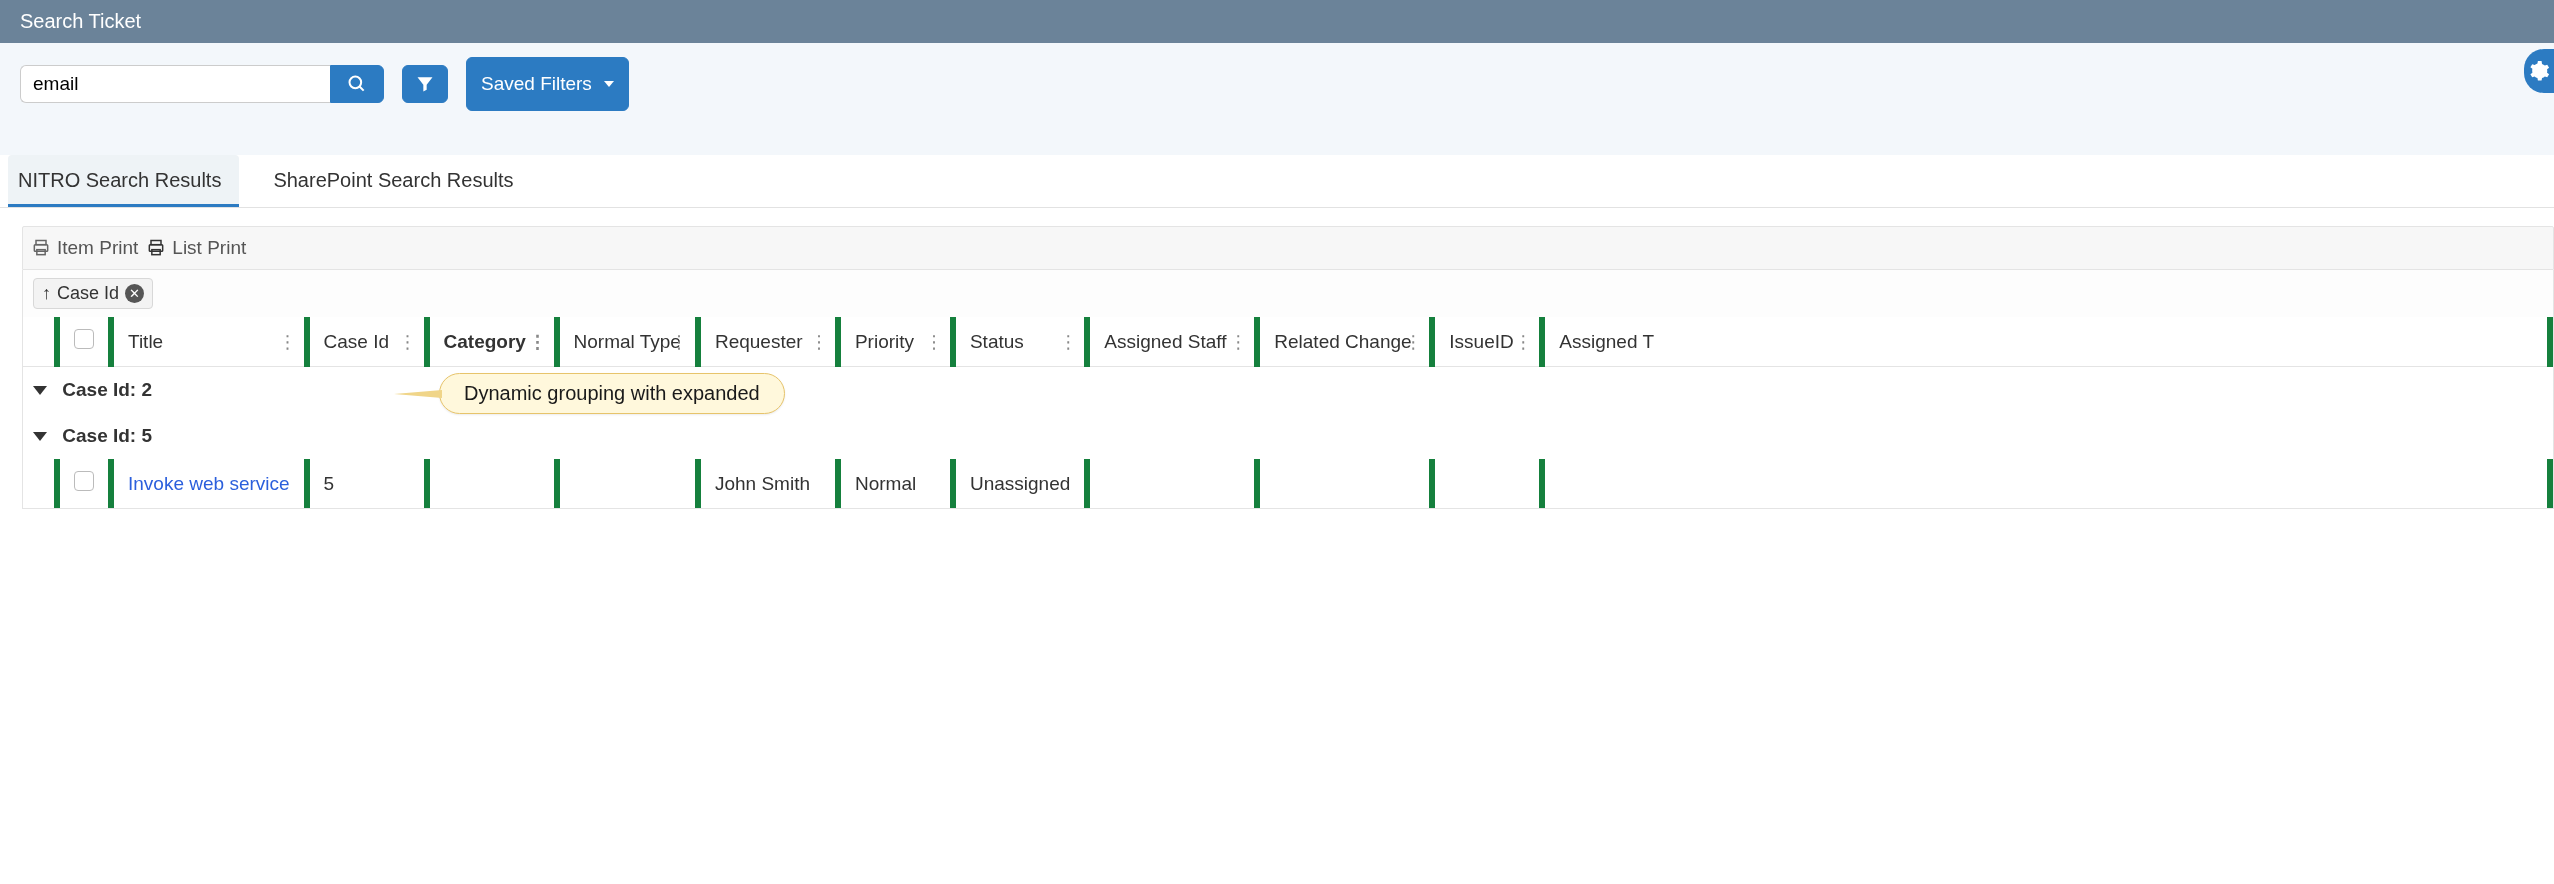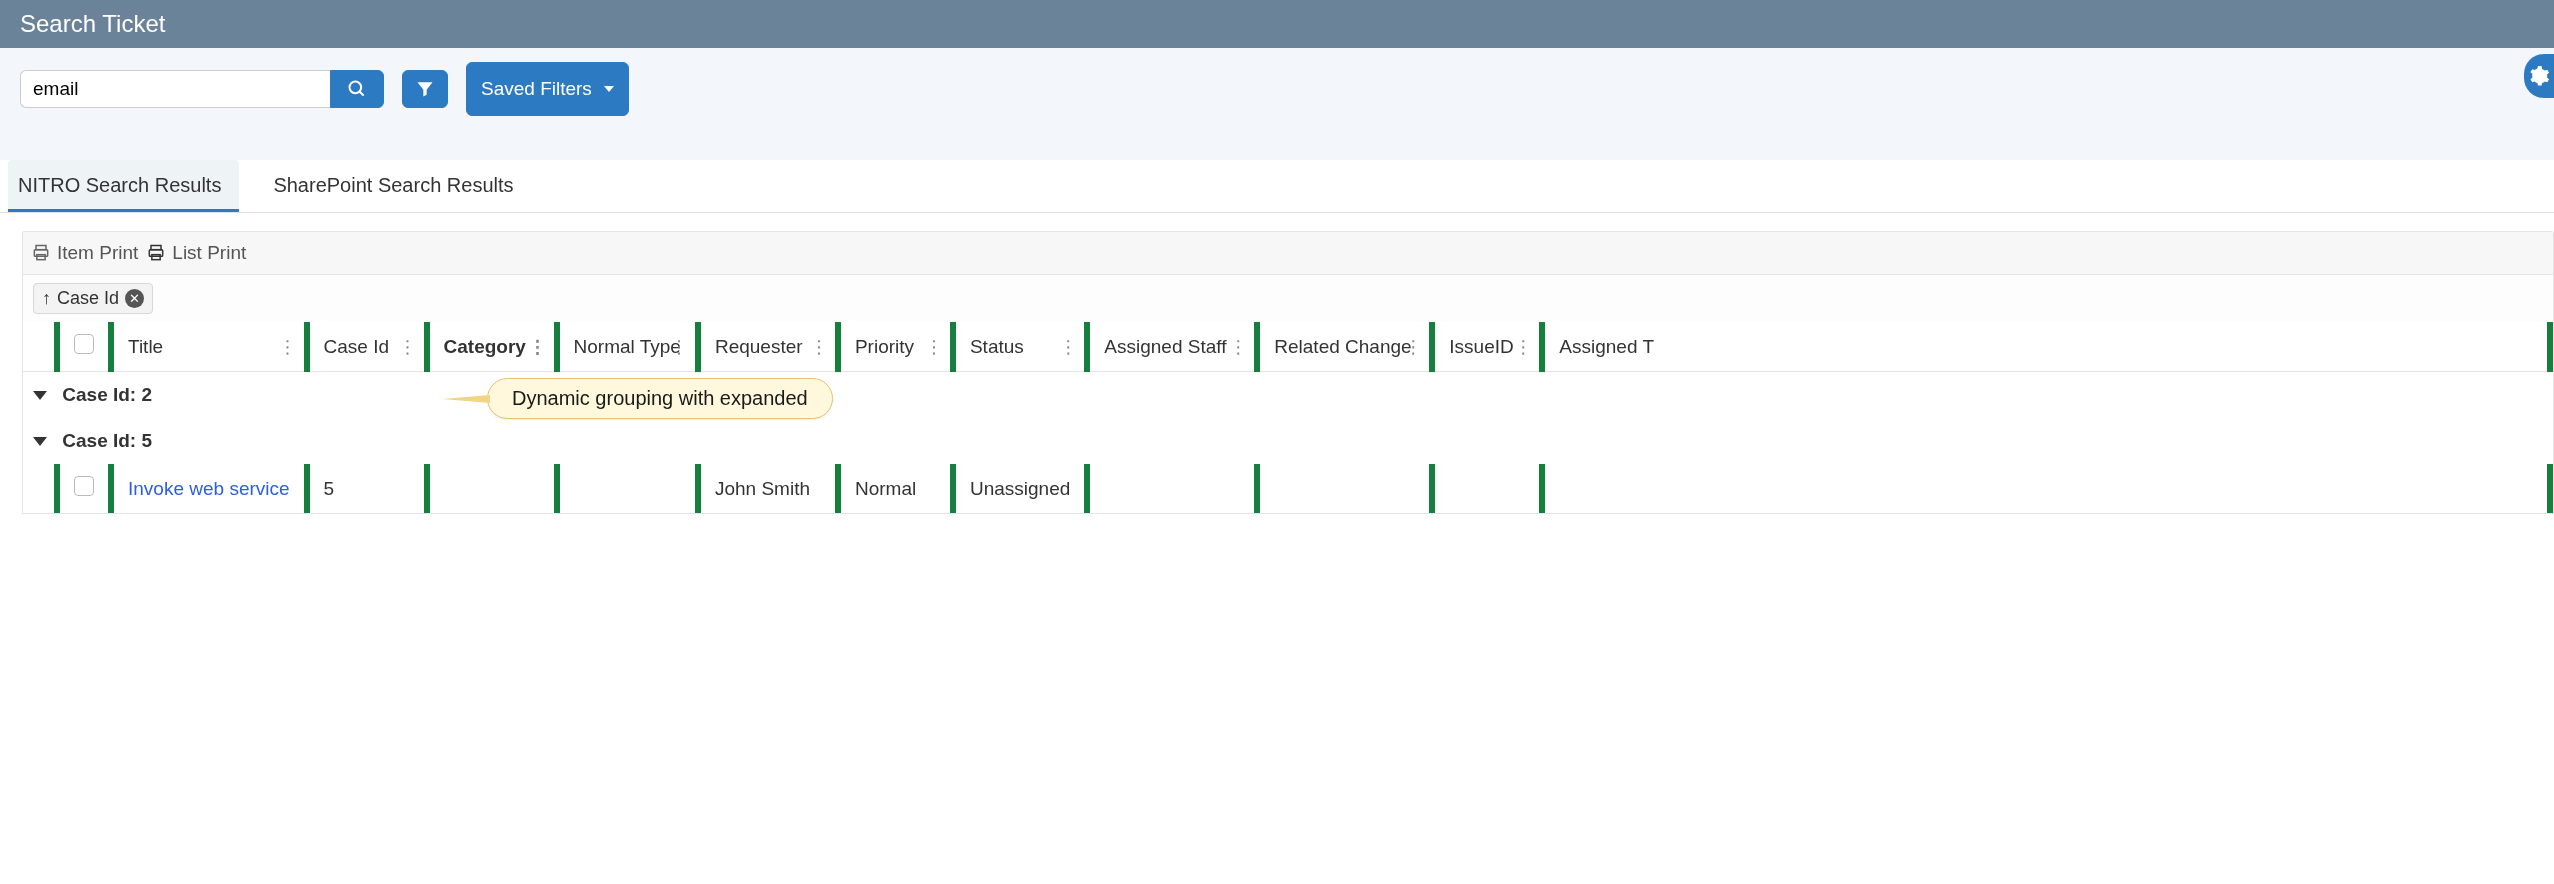--- a/index.html
+++ b/index.html
@@ -9,21 +9,21 @@
     color: #333;
     background: #fff;
     overflow-x: hidden;
   }
 
   
   .header-bar {
     background: #6b8399;
     color: #fff;
     padding: 10px 20px;
-    font-size: 24px;
+    font-size: 20px;
     font-weight: 400;
   }
 
   
   .toolbar-area {
     background: #f3f7fb;
     padding: 14px 20px 44px 20px;
     display: flex;
     align-items: center;
     gap: 18px;
@@ -326,21 +326,21 @@
   <div class="tag-row">
     <span class="group-tag">
       <span>↑</span>
       <span>Case Id</span>
       <span class="tag-close">✕</span>
     </span>
   </div>
 
   <div class="table-wrap" style="position:relative;">
 
-    <div class="callout" style="left:464px; top:56px;">
+    <div class="callout" style="left:416px; top:56px;">
       <span class="callout-tail"></span>
       <span>Dynamic grouping with expanded</span>
     </div>
 
     <table class="grid">
       <thead>
         <tr>
           <th class="col-expand"></th>
           <th class="col-check">
             <input type="checkbox" class="chk" style="">

